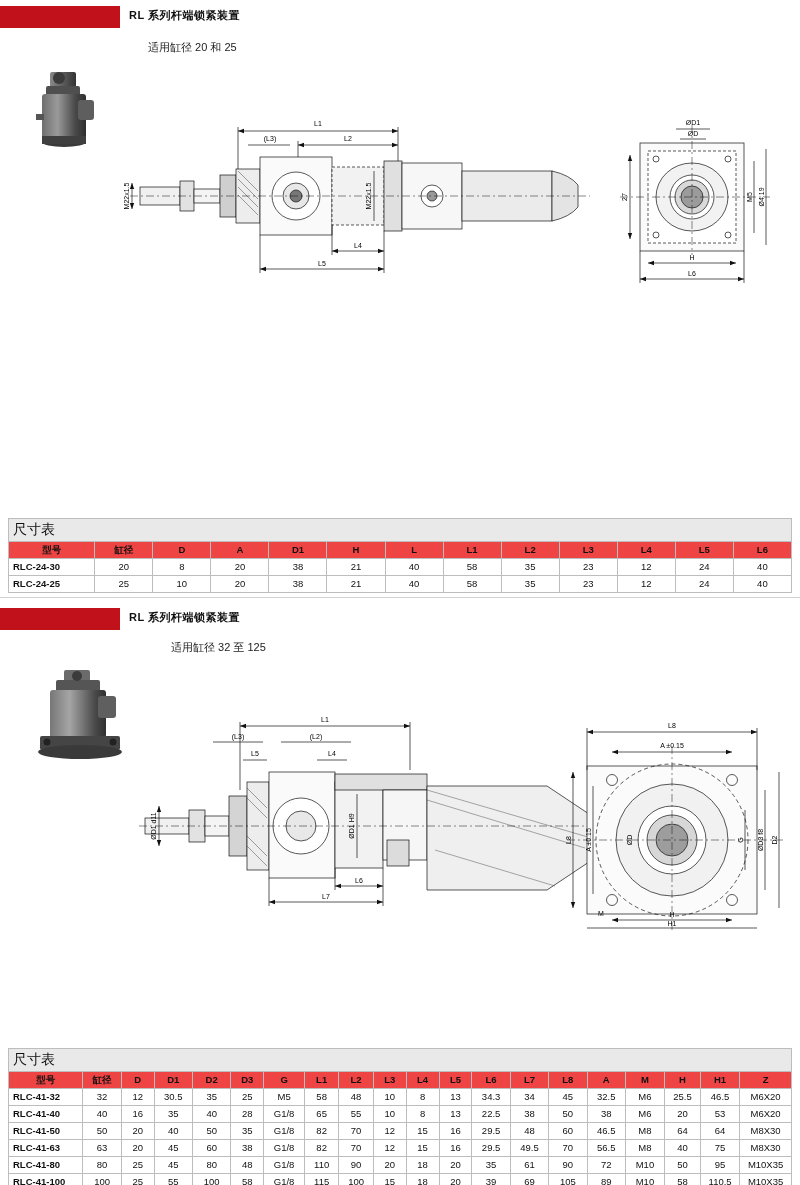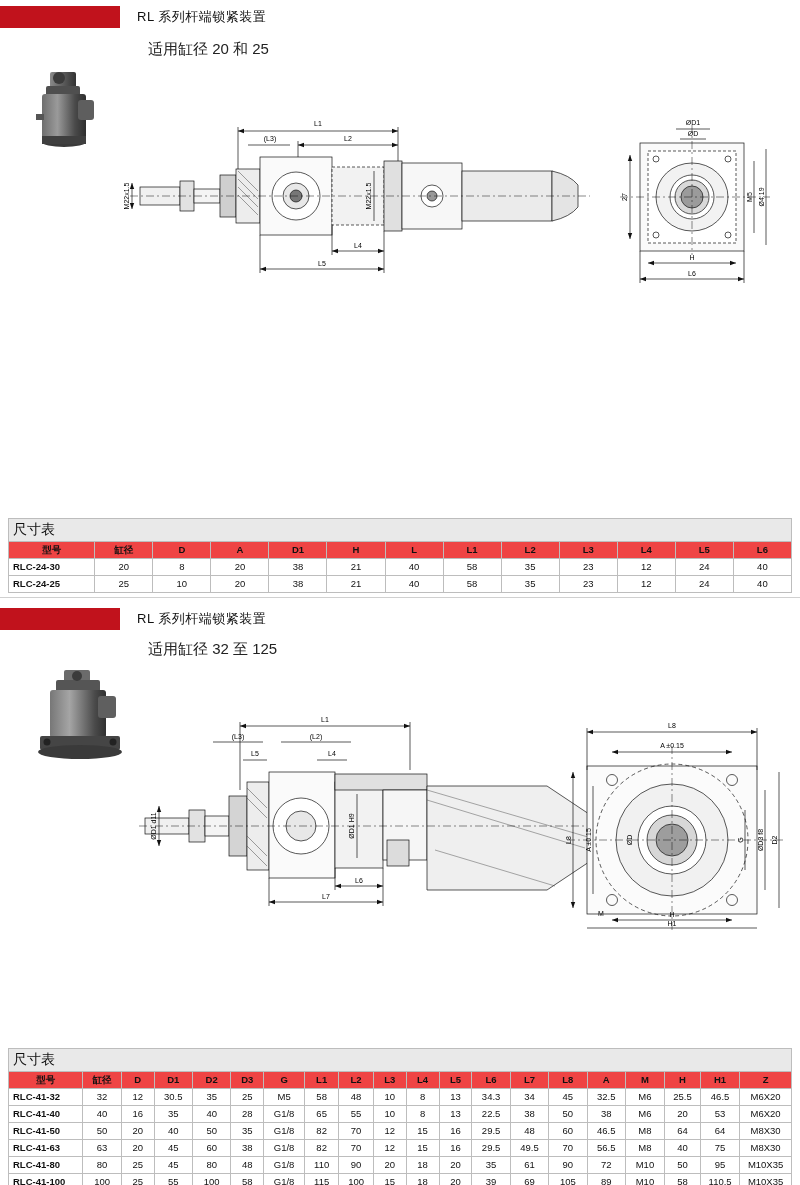--- a/index.html
+++ b/index.html
@@ -12,26 +12,26 @@
   }
   .page { position: relative; width: 800px; height: 1185px; overflow: hidden; }
 
   
   .sec-head { position: absolute; left: 0; width: 800px; height: 28px; }
   .sec-head .redbar {
     position: absolute; left: 0; top: 0; width: 120px; height: 22px;
     background: #c1121c;
   }
   .sec-head .title {
-    position: absolute; left: 137px; top: 2px;
-    font-size: 13px; font-weight: normal; letter-spacing: .5px;
+    position: absolute; left: 129px; top: 2px;
+    font-size: 11px; font-weight: bold; letter-spacing: .5px;
   }
   .sec-sub {
     position: absolute; left: 148px;
-    font-size: 15px; color: #222;
+    font-size: 11px; color: #222;
   }
 
   
   .photo { position: absolute; }
   .photo svg { display: block; }
 
   
   .drawing { position: absolute; }
   .drawing svg { display: block; }
 
@@ -277,21 +277,21 @@
         </tbody>
     </table>
   </div>
 
   <div class="hr-div" style="top:597px;"></div>
 
   <div class="sec-head" style="top:608px;">
     <div class="redbar"></div>
     <div class="title">RL 系列杆端锁紧装置</div>
   </div>
-  <div class="sec-sub" style="top:640px;">适用缸径 32 至 125</div>
+  <div class="sec-sub" style="top:640px;margin-left:23px;">适用缸径 32 至 125</div>
 
   <div class="photo" style="left:20px; top:660px;">
     <svg width="130" height="120" viewBox="0 0 130 120">
       <defs>
         <linearGradient id="h1" x1="0" y1="0" x2="1" y2="0">
           <stop offset="0" stop-color="#777"></stop>
             <stop offset="0.35" stop-color="#a5a5a5"></stop>
           <stop offset="0.8" stop-color="#4a4a4a"></stop>
             <stop offset="1" stop-color="#303030"></stop>
         </linearGradient>

